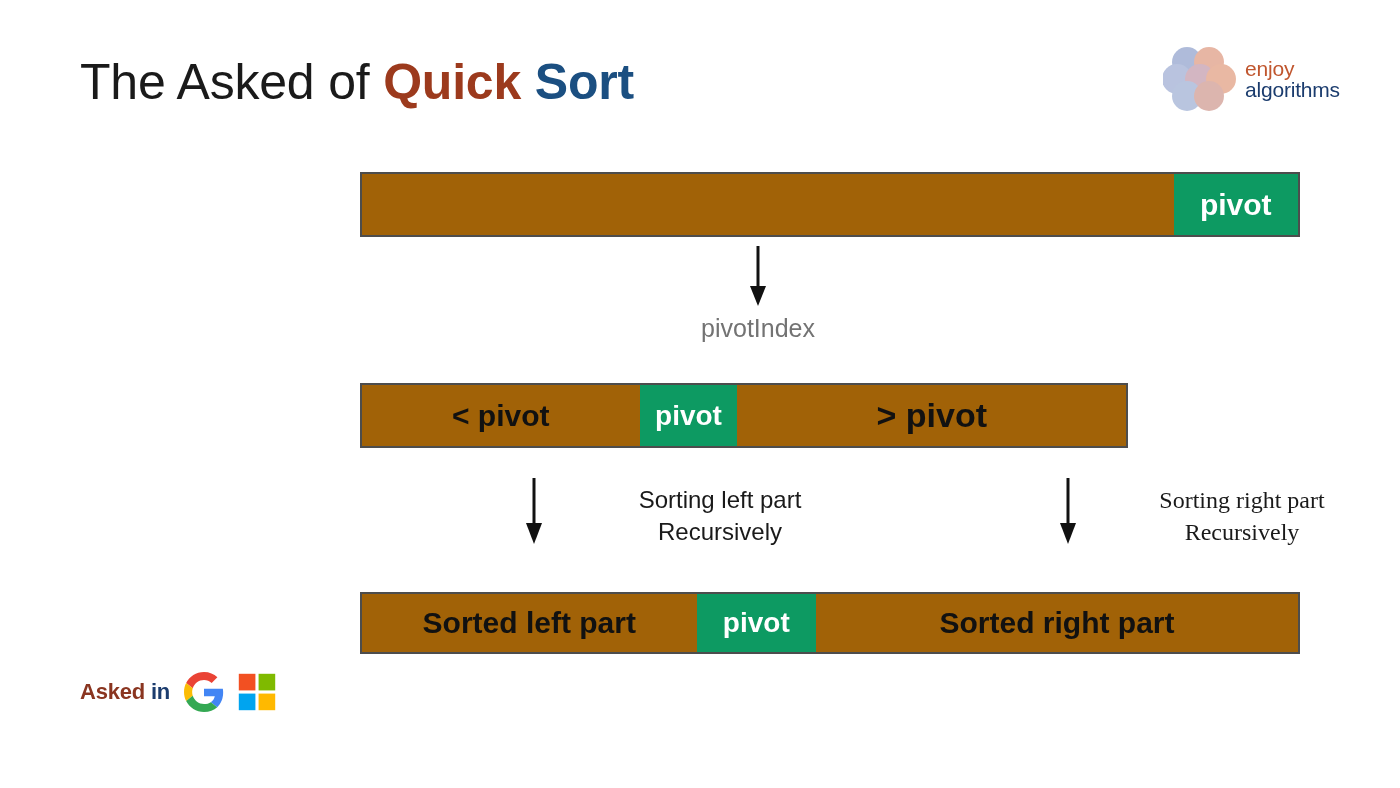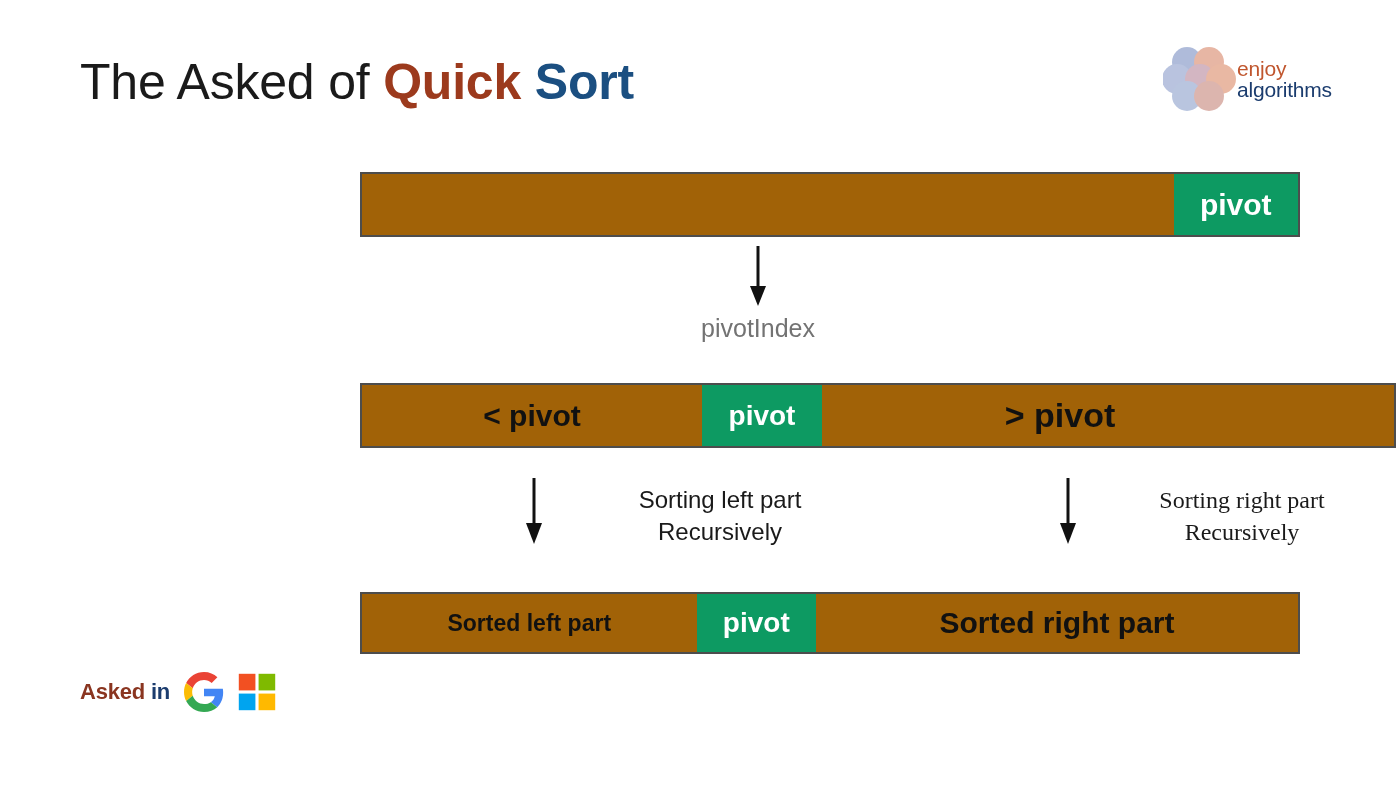--- a/index.html
+++ b/index.html
@@ -30,20 +30,21 @@
   .title-quick  { color: #9c3a1d; font-weight: 700; }
   .title-sort   { color: #1b4f81; font-weight: 700; }
 
   
   .brand {
     position: absolute;
     left: 1163px;
     top: 44px;
     display: flex;
     align-items: center;
+    gap: 8px;
   }
   .brand-mark { width: 74px; height: 70px; display: block; }
   .brand-text {
     display: flex;
     flex-direction: column;
     line-height: 1.02;
     font-size: 21px;
     letter-spacing: -0.2px;
   }
   .brand-enjoy { color: #c0562e; font-weight: 400; }
@@ -69,27 +70,27 @@
   }
   .seg.pivot {
     background: #0d9a62;
     color: #ffffff;
   }
 
   #bar-initial { left: 360px; top: 172px; width: 940px; height: 65px; }
   #bar-initial .seg.empty  { width: 815px; }
   #bar-initial .seg.pivot  { width: 125px; font-size: 30px; }
 
-  #bar-partitioned { left: 360px; top: 383px; width: 1036px; height: 65px; }
+  #bar-partitioned { left: 360px; top: 383px; width: 768px; height: 65px; }
   #bar-partitioned .seg.left  { width: 340px; font-size: 30px; }
   #bar-partitioned .seg.pivot { width: 120px; font-size: 28px; }
   #bar-partitioned .seg.right { width: 476px; font-size: 34px; }
 
   #bar-sorted { left: 360px; top: 592px; width: 940px; height: 62px; }
-  #bar-sorted .seg.left  { width: 336px; font-size: 23px; }
+  #bar-sorted .seg.left  { width: 336px; font-size: 30px; }
   #bar-sorted .seg.pivot { width: 120px; font-size: 28px; }
   #bar-sorted .seg.right { width: 484px; font-size: 30px; }
 
   
   .arrow { position: absolute; }
   #arrow-pivotindex { left: 742px; top: 246px; }
   #arrow-left-recursion { left: 518px; top: 478px; }
   #arrow-right-recursion { left: 1052px; top: 478px; }
 
   

